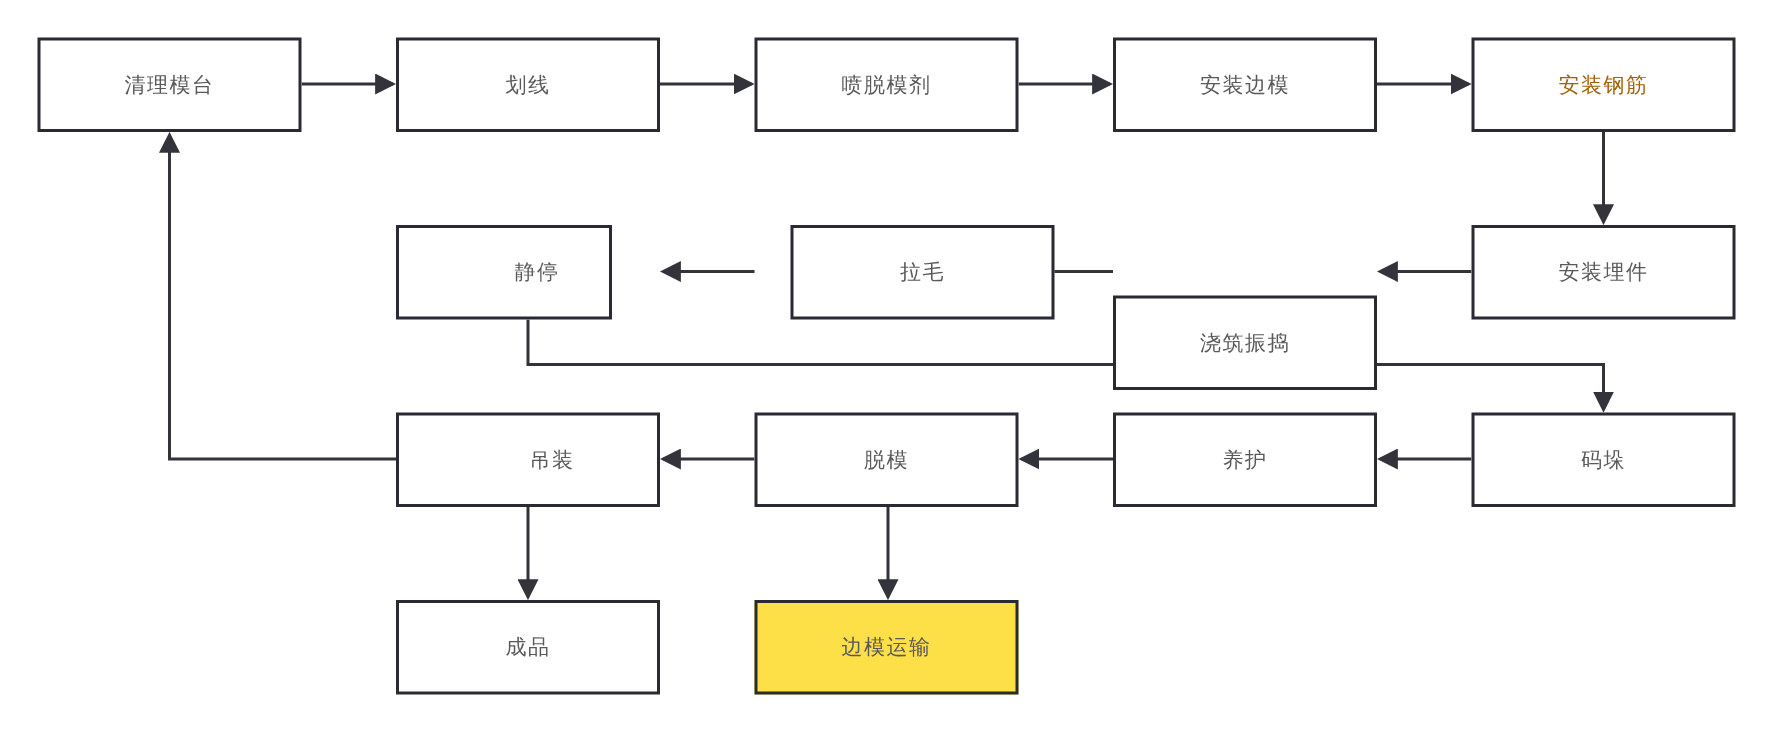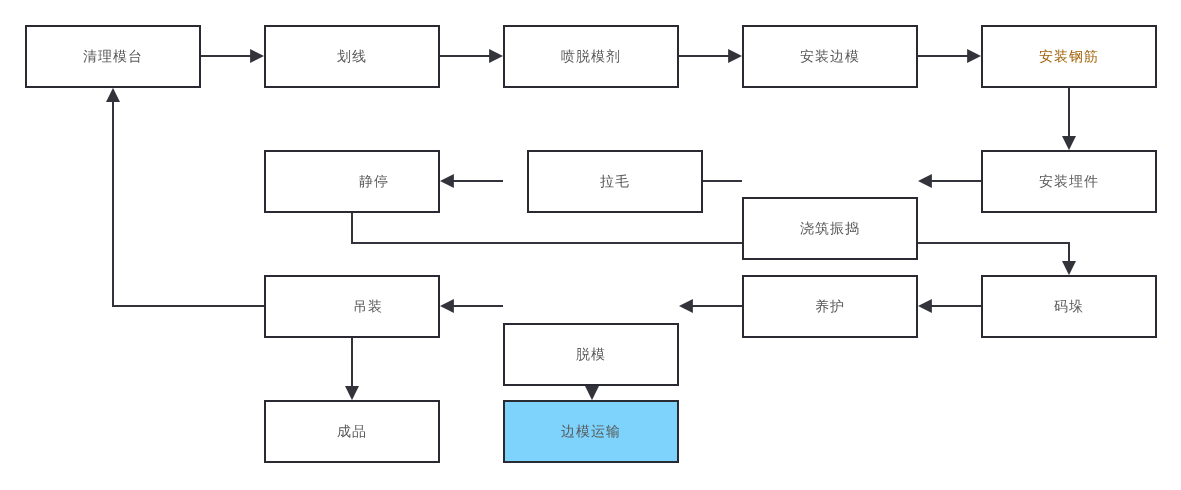--- a/index.html
+++ b/index.html
@@ -85,34 +85,34 @@
     </div>
     <div class="flow-node" style="left: 981px; top: 150px; width: 176px; height: 63px; border-color: rgb(42, 42, 51); background: rgb(255, 255, 255); color: rgb(89, 89, 89);">
       <span>安装埋件</span>
     </div>
     <div class="flow-node" style="left: 742px; top: 150px; width: 176px; height: 63px; border-color: rgb(42, 42, 51); background: rgb(255, 255, 255); color: rgb(89, 89, 89); margin-top: 47px;">
       <span>浇筑振捣</span>
     </div>
     <div class="flow-node" style="left: 503px; top: 150px; width: 176px; height: 63px; border-color: rgb(42, 42, 51); background: rgb(255, 255, 255); color: rgb(89, 89, 89); margin-left: 24px;">
       <span>拉毛</span>
     </div>
-    <div class="flow-node" style="left: 264px; top: 150px; width: 176px; height: 63px; border-color: rgb(42, 42, 51); background: rgb(255, 255, 255); color: rgb(89, 89, 89); padding-left: 44px;">
+    <div class="flow-node" style="left: 264px; top: 150px; width: 144px; height: 63px; border-color: rgb(42, 42, 51); background: rgb(255, 255, 255); color: rgb(89, 89, 89); padding-left: 44px;">
       <span>静停</span>
     </div>
     <div class="flow-node" style="left: 981px; top: 275px; width: 176px; height: 63px; border-color: rgb(42, 42, 51); background: rgb(255, 255, 255); color: rgb(89, 89, 89);">
       <span>码垛</span>
     </div>
     <div class="flow-node" style="left: 742px; top: 275px; width: 176px; height: 63px; border-color: rgb(42, 42, 51); background: rgb(255, 255, 255); color: rgb(89, 89, 89);">
       <span>养护</span>
     </div>
-    <div class="flow-node" style="left: 503px; top: 275px; width: 176px; height: 63px; border-color: rgb(42, 42, 51); background: rgb(255, 255, 255); color: rgb(89, 89, 89); margin-top: 48px;">
+    <div class="flow-node" style="left: 503px; top: 275px; width: 176px; height: 63px; border-color: rgb(42, 42, 51); background: rgb(255, 255, 255); color: rgb(89, 89, 89);">
       <span>脱模</span>
     </div>
     <div class="flow-node" style="left: 264px; top: 275px; width: 176px; height: 63px; border-color: rgb(42, 42, 51); background: rgb(255, 255, 255); color: rgb(89, 89, 89); padding-left: 32px;">
       <span>吊装</span>
     </div>
     <div class="flow-node" style="left: 264px; top: 400px; width: 176px; height: 63px; border-color: rgb(42, 42, 51); background: rgb(255, 255, 255); color: rgb(89, 89, 89);">
       <span>成品</span>
     </div>
-    <div class="flow-node" style="left: 503px; top: 400px; width: 176px; height: 63px; border-color: rgb(42, 42, 51); background: #7dd3fc; color: rgb(89, 89, 89);">
+    <div class="flow-node" style="left: 503px; top: 400px; width: 176px; height: 63px; border-color: rgb(42, 42, 51); background: #fde047; color: rgb(89, 89, 89);">
       <span>边模运输</span>
     </div>
   </div>
 
 </body></html>

